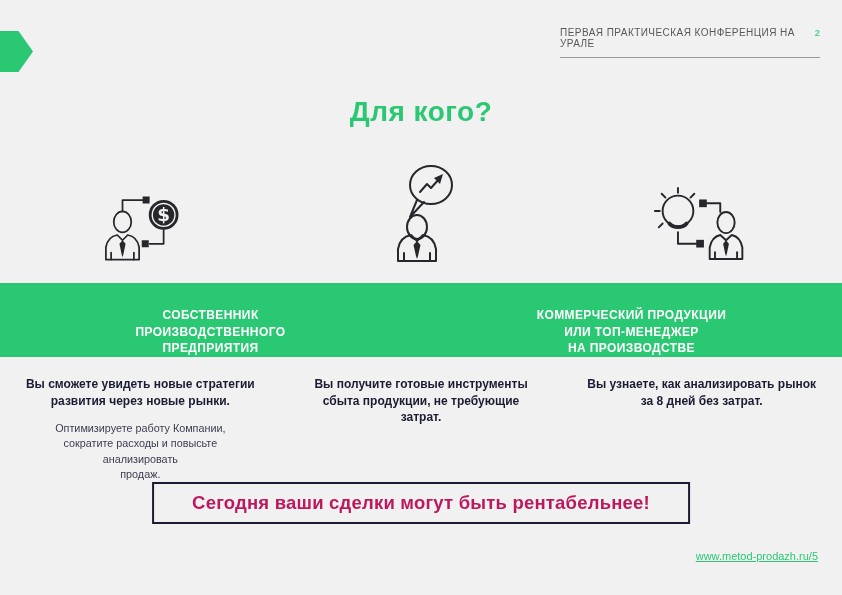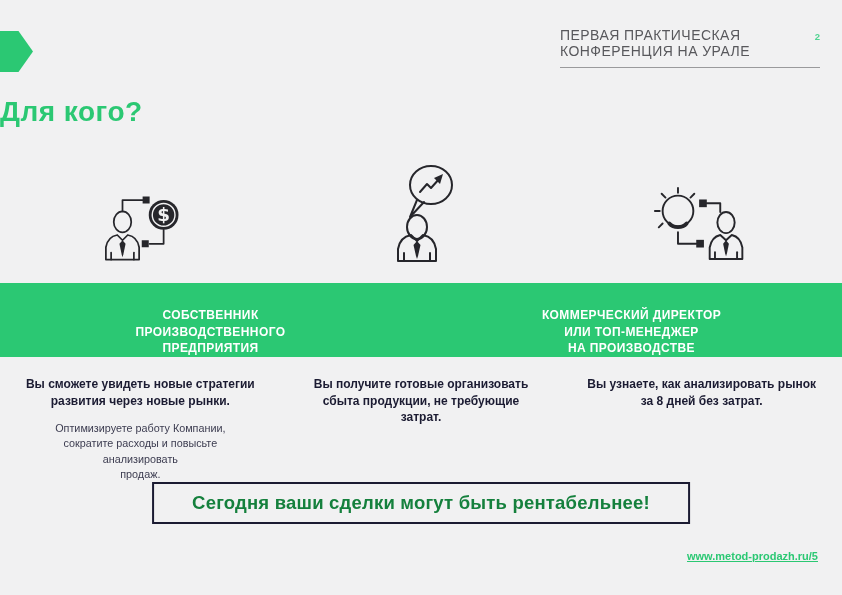--- a/index.html
+++ b/index.html
@@ -28,35 +28,35 @@
     position: absolute;
     top: 27px; right: 22px;
     width: 260px;
     display: flex;
     justify-content: space-between;
     align-items: baseline;
     border-bottom: 1px solid #9a9a9c;
     padding-bottom: 8px;
   }
   .header-label {
-    font-size: 14px;
+    font-size: 10px;
     letter-spacing: 0.45px;
     color: #58585c;
   }
   .header-page {
     font-size: 9.5px;
     color: #4fd391;
     font-weight: bold;
   }
 
   .title {
     position: absolute;
     top: 96px; left: 0;
     width: 100%;
-    text-align: left;
+    text-align: center;
     font-size: 28px;
     font-weight: bold;
     letter-spacing: 0.5px;
     color: #2bc873;
   }
 
   
   .icons-row {
     position: absolute;
     top: 150px; left: 0;
@@ -127,31 +127,31 @@
     position: absolute;
     top: 482px;
     left: 50%;
     transform: translateX(-50%);
     border: 2.5px solid #1b1b32;
     padding: 0 38px;
     height: 42px;
     line-height: 38px;
     font-size: 18.5px;
     font-weight: bold;
-    color: #15803d;
+    color: #be185d;
     white-space: nowrap;
     letter-spacing: 0.2px;
   }
 
   
   .footer-link {
     position: absolute;
     top: 550px; right: 24px;
     font-size: 11px;
-    font-weight: bold;
+    font-weight: normal;
     color: #2bc873;
     text-decoration: underline;
     cursor: pointer;
   }
 </style>
 </head>
 <body>
 
 <div class="slide">
 
@@ -216,35 +216,35 @@
         <line class="ic-stroke" x1="64.5" y1="71" x2="64.5" y2="78"></line>
         <line class="ic-stroke" x1="87.5" y1="71" x2="87.5" y2="78"></line>
       </svg>
     </div>
   </div>
 
   <div class="band">
     <div class="band-cell">СОБСТВЕННИК
 ПРОИЗВОДСТВЕННОГО
 ПРЕДПРИЯТИЯ</div>
-    <div class="band-cell">КОММЕРЧЕСКИЙ ДИРЕКТОР
+    <div class="band-cell">КОММЕРЧЕСКИЙ ПРОДУКЦИИ
 ИЛИ ТОП-МЕНЕДЖЕР
 НА ПРОИЗВОДСТВЕ</div>
   </div>
 
   <div class="benefits">
     <div class="benefit-cell">
       <div class="benefit-bold">Вы сможете увидеть новые стратегии
 развития через новые рынки.</div>
       <div class="benefit-detail">Оптимизируете работу Компании,
 сократите расходы и повысьте анализировать
 продаж.</div>
     </div>
     <div class="benefit-cell">
-      <div class="benefit-bold">Вы получите готовые организовать
+      <div class="benefit-bold">Вы получите готовые инструменты
 сбыта продукции, не требующие затрат.</div>
     </div>
     <div class="benefit-cell">
       <div class="benefit-bold">Вы узнаете, как анализировать рынок
 за 8 дней без затрат.</div>
     </div>
   </div>
 
   <div class="cta">Сегодня ваши сделки могут быть рентабельнее!</div>
 

